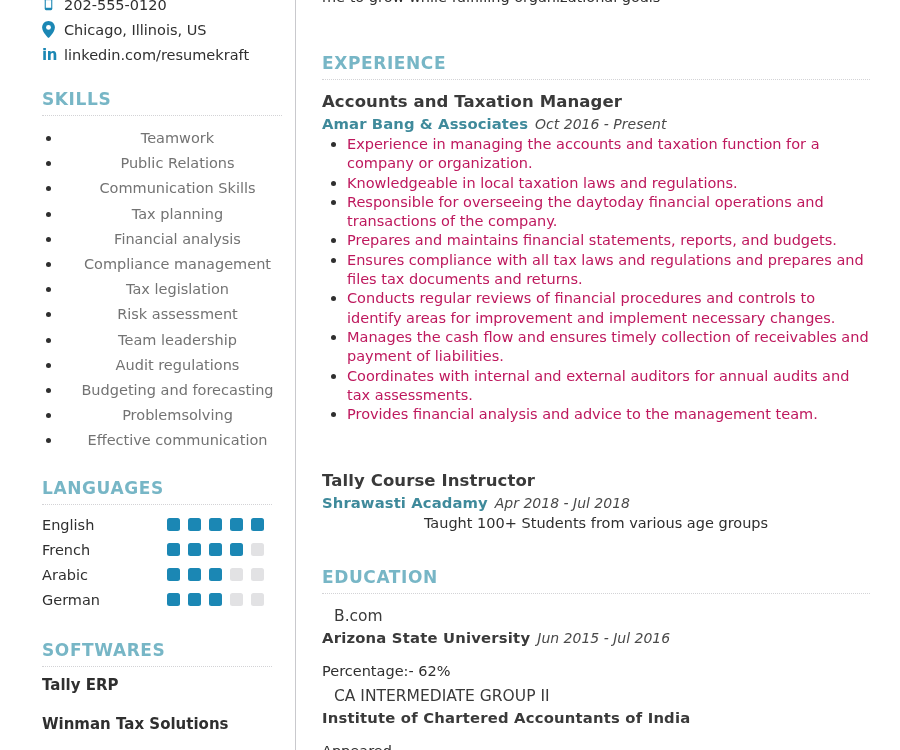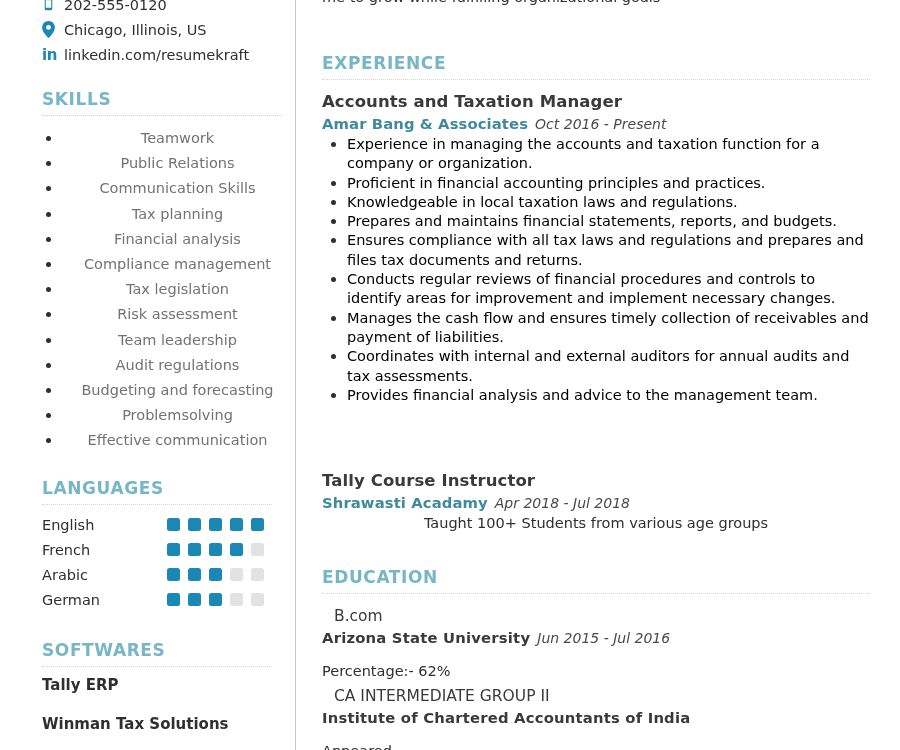--- a/index.html
+++ b/index.html
@@ -217,21 +217,21 @@
   .job-bullets {
     margin: 2px 0 0 0;
     padding: 0;
     list-style: none;
   }
   .job-bullets li {
     position: relative;
     padding-left: 25px;
     font-size: 14.5px;
     line-height: 19.3px;
-    color: #000000;
+    color: #be185d;
     margin-bottom: 0px;
   }
   .job-bullets li::before {
     content: "";
     position: absolute;
     left: 9px;
     top: 7px;
     width: 5px;
     height: 5px;
     border-radius: 50%;
@@ -396,22 +396,22 @@
       <div class="sec-rule"></div>
     </div>
 
     <div class="job" style="top:92px;">
       <div class="job-title">Accounts and Taxation Manager</div>
       <div class="job-meta">
         <span class="job-org">Amar Bang &amp; Associates</span><span class="job-dates">Oct 2016 - Present</span>
       </div>
       <ul class="job-bullets">
         <li>Experience in managing the accounts and taxation function for a company or organization.</li>
-        <li>Proficient in financial accounting principles and practices.</li>
         <li>Knowledgeable in local taxation laws and regulations.</li>
+        <li>Responsible for overseeing the daytoday financial operations and transactions of the company.</li>
         <li>Prepares and maintains financial statements, reports, and budgets.</li>
         <li>Ensures compliance with all tax laws and regulations and prepares and files tax documents and returns.</li>
         <li>Conducts regular reviews of financial procedures and controls to identify areas for improvement and implement necessary changes.</li>
         <li>Manages the cash flow and ensures timely collection of receivables and payment of liabilities.</li>
         <li>Coordinates with internal and external auditors for annual audits and tax assessments.</li>
         <li>Provides financial analysis and advice to the management team.</li>
       </ul>
     </div>
 
     <div class="job" style="top:471px;">

